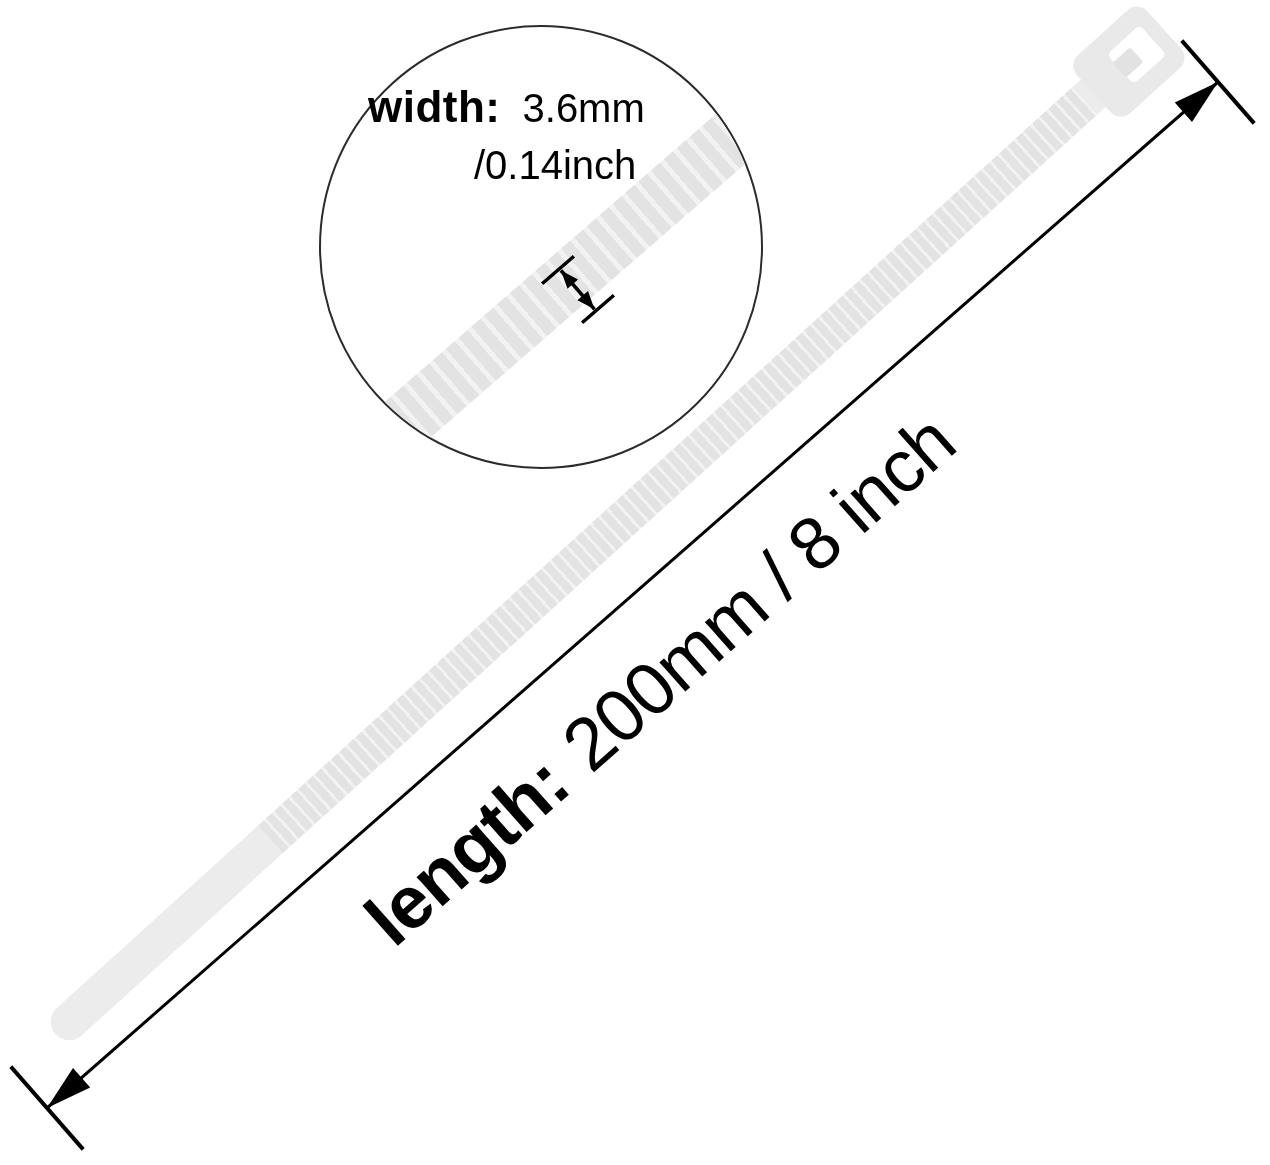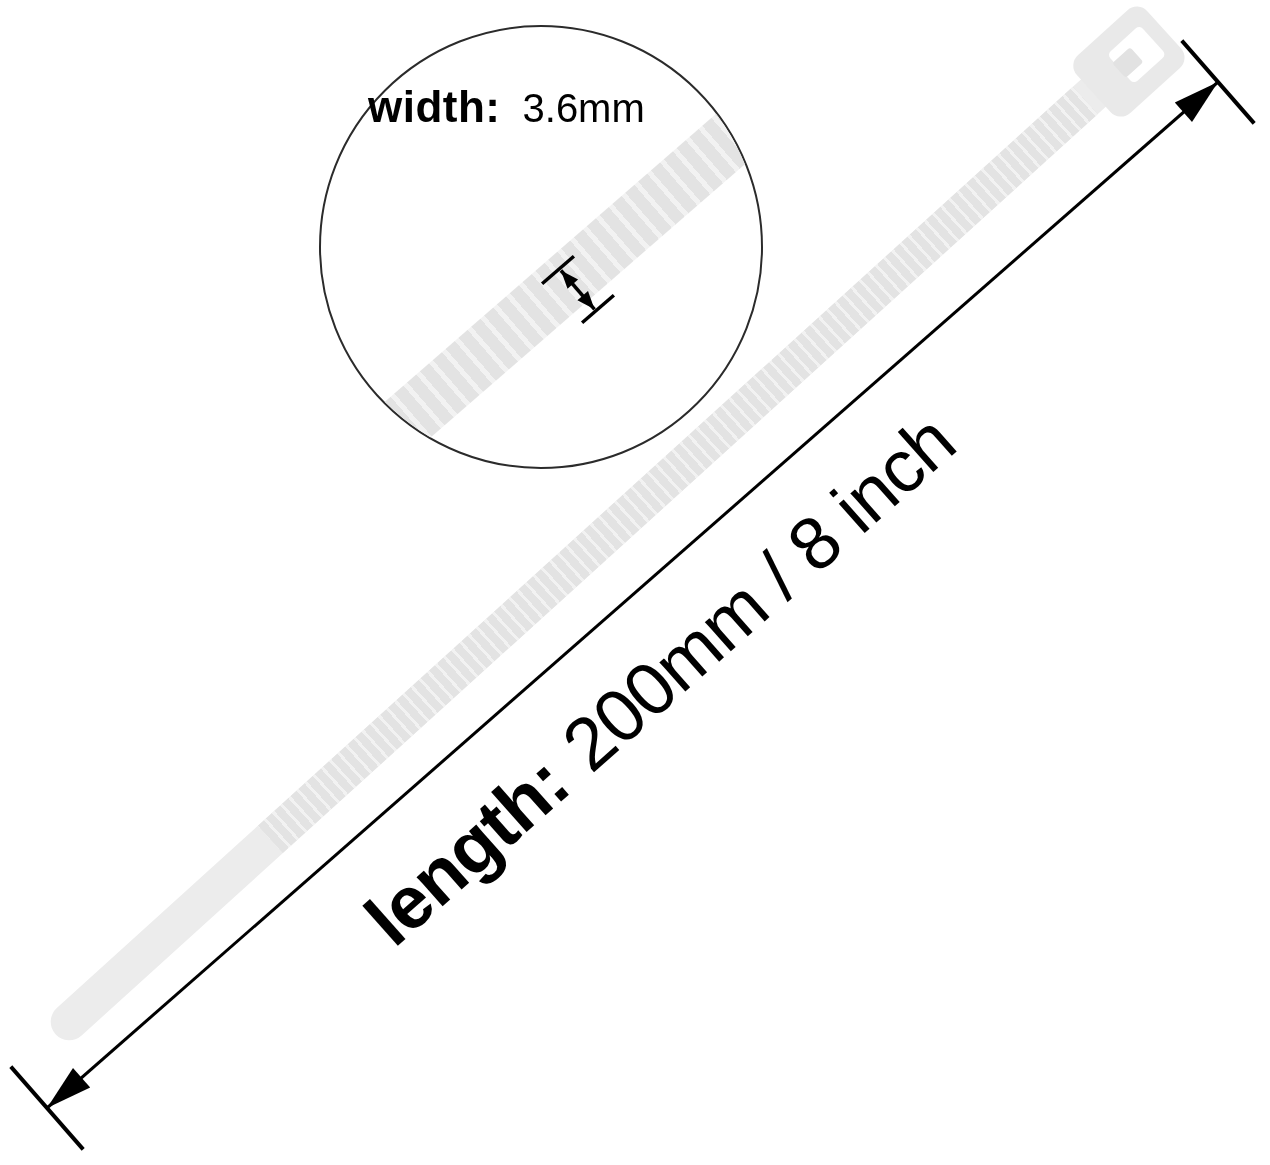--- a/index.html
+++ b/index.html
@@ -169,18 +169,19 @@
     <line class="ln" x1="542.1" y1="283.8" x2="573.9" y2="256.2" stroke-width="3.5"></line>
     <line class="ln" x1="582.1" y1="322.8" x2="613.9" y2="295.2" stroke-width="3.5"></line>
     <line class="ln" x1="561" y1="270.5" x2="594.5" y2="309.3" stroke-width="3.5"></line>
     <polygon class="fill" points="561,270.5 578.1,279.5 567.5,288.7"></polygon>
     <polygon class="fill" points="594.5,309.3 588,291.1 577.4,300.3"></polygon>
   </svg>
 
   <div class="width-text-1">
     <span class="lbl">width:</span><span class="val">3.6mm</span>
   </div>
+  <div class="width-text-2">/0.14inch</div>
 
   <div class="length-text">
     <span class="lbl">length:</span><span class="val">200mm / 8 inch</span>
   </div>
 
 </div>
 
 </body></html>

